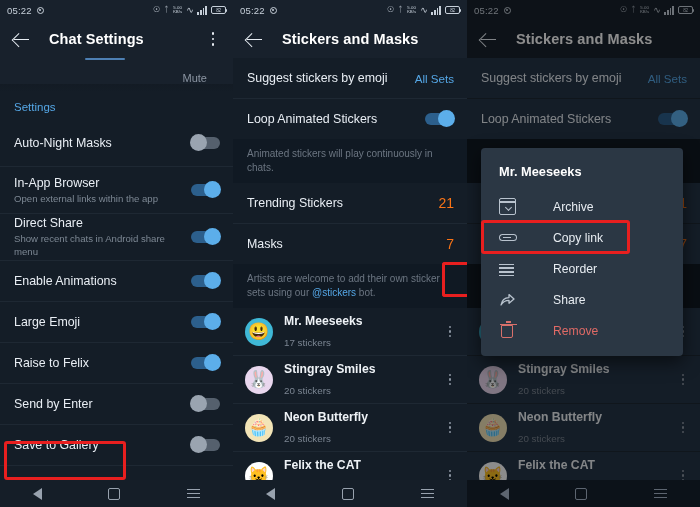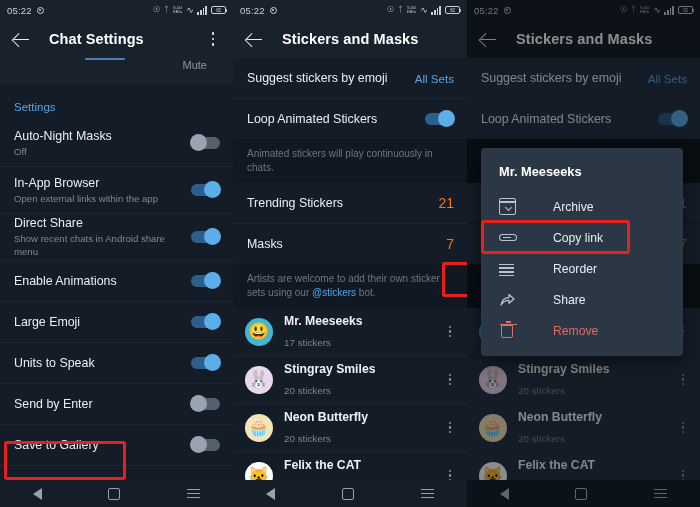--- a/index.html
+++ b/index.html
@@ -34,21 +34,21 @@
   .back{width:19px;height:19px;flex:0 0 19px;position:relative;cursor:pointer;}
   .back:before{content:"";position:absolute;left:2px;top:9px;width:15px;height:1.7px;background:#e7edf3;}
   .back:after{content:"";position:absolute;left:2px;top:5px;width:8.5px;height:8.5px;border-left:1.7px solid #e7edf3;border-bottom:1.7px solid #e7edf3;transform:rotate(45deg);}
   .abtitle{color:#ffffff;font-size:14.5px;font-weight:bold;margin-left:18px;letter-spacing:.1px;}
   .kebab{margin-left:auto;width:16px;height:18px;display:flex;flex-direction:column;justify-content:center;align-items:center;gap:2.6px;cursor:pointer;}
   .kebab i{width:2.8px;height:2.8px;border-radius:50%;background:#e7edf3;display:block;}
 
   
   .tabstrip{height:26px;background:#18212c;position:relative;display:flex;align-items:center;}
   .tabstrip .tab{position:absolute;color:#8b95a2;font-size:11px;}
-  .tab-mute{right:26px;top:1px;}
+  .tab-mute{right:26px;top:14px;}
   .tabind{position:absolute;left:85px;top:0px;width:40px;height:2px;background:#4d7fb3;border-radius:1px;}
   .shadowline{height:8px;background:linear-gradient(#131b24,#141d27);}
 
   
   .sect{color:#55a7e6;font-size:11.5px;padding:9px 14px 7px 14px;font-weight:normal;}
   .row{display:flex;align-items:center;padding:0 13px 0 14px;min-height:40px;box-sizing:border-box;position:relative;}
   .row .txt{flex:1;min-width:0;}
   .row .title{color:#e9eef4;font-size:12.4px;line-height:15px;}
   .row .sub{color:#7d8894;font-size:9.6px;line-height:13px;margin-top:1px;}
   .row .value{color:#55a7e6;font-size:11.6px;}
@@ -154,21 +154,20 @@
       <div class="tabind"></div>
       <div class="tab tab-mute">Mute</div>
     </div>
     <div class="shadowline"></div>
 
     <div class="sect">Settings</div>
 
     <div class="row tall">
       <div class="txt">
         <div class="title">Auto-Night Masks</div>
-        <div class="sub">Off</div>
       </div>
       <div class="tgl off"></div>
     </div>
     <div class="sep"></div>
 
     <div class="row tall">
       <div class="txt">
         <div class="title">In-App Browser</div>
         <div class="sub">Open external links within the app</div>
       </div>
@@ -196,21 +195,21 @@
     <div class="row">
       <div class="txt">
           <div class="title">Large Emoji</div>
         </div>
       <div class="tgl on"></div>
     </div>
     <div class="sep"></div>
 
     <div class="row">
       <div class="txt">
-          <div class="title">Units to Speak</div>
+          <div class="title">Raise to Felix</div>
         </div>
       <div class="tgl on"></div>
     </div>
     <div class="sep"></div>
 
     <div class="row">
       <div class="txt">
           <div class="title">Send by Enter</div>
         </div>
       <div class="tgl off"></div>

